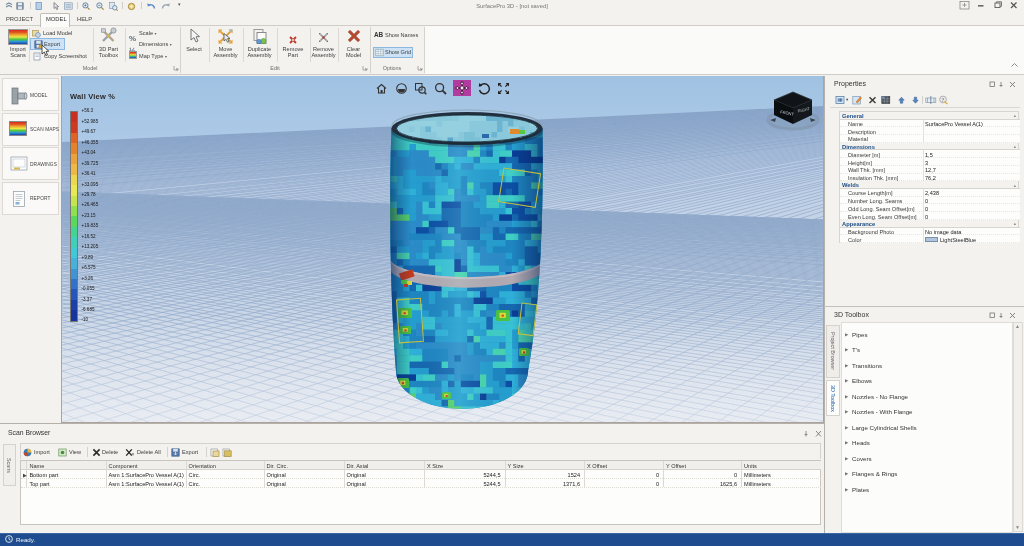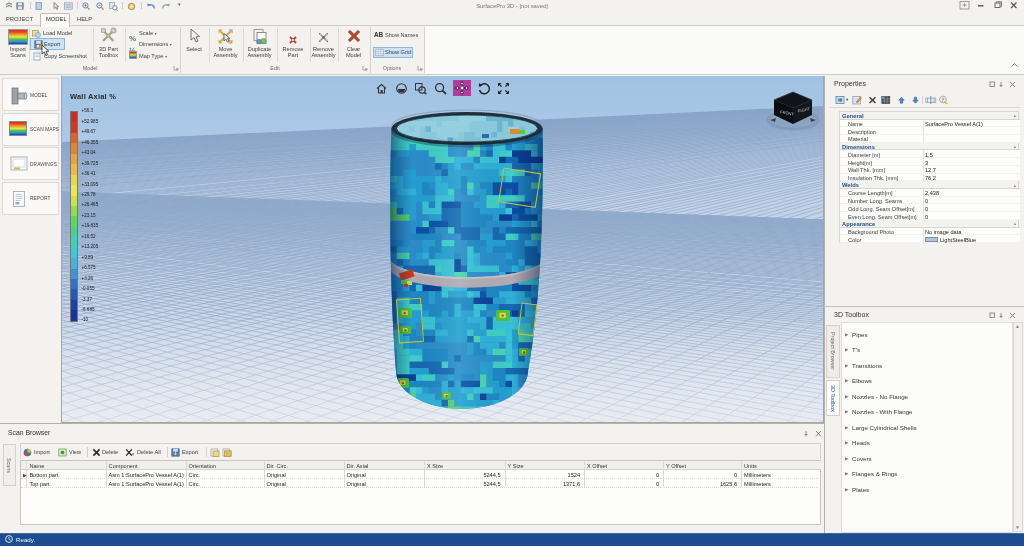--- a/index.html
+++ b/index.html
@@ -3377,21 +3377,21 @@
           </g>
           <g fill="#222">
             <path d="M1,1 h3.4 l-3.4,3.4 z"></path>
             <path d="M12,1 v3.4 l-3.4,-3.4 z"></path>
             <path d="M1,12 v-3.4 l3.4,3.4 z"></path>
             <path d="M12,12 h-3.4 l3.4,-3.4 z"></path>
           </g>
         </svg>
       </div>
     </div>
-<div style="position:absolute;left:8px;top:16px;font-weight:bold;font-size:7.5px;color:#2a2a2a;letter-spacing:0.2px">Wall Axial %</div>
+<div style="position:absolute;left:8px;top:16px;font-weight:bold;font-size:7.5px;color:#2a2a2a;letter-spacing:0.2px">Wall View %</div>
 <div style="position:absolute;left:8px;top:35px;width:8px;border:0.5px solid #777">
       <div style="height:10.45px;background:#c92f20"></div>
       <div style="height:10.45px;background:#cd3a1e"></div>
       <div style="height:10.45px;background:#de6325"></div>
       <div style="height:10.45px;background:#e4832e"></div>
       <div style="height:10.45px;background:#eaa33c"></div>
       <div style="height:10.45px;background:#edb844"></div>
       <div style="height:10.45px;background:#ecd84e"></div>
       <div style="height:10.45px;background:#e8e852"></div>
       <div style="height:10.45px;background:#c6e44e"></div>

